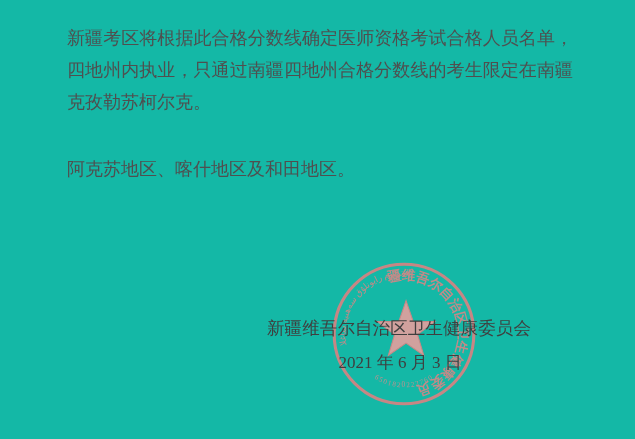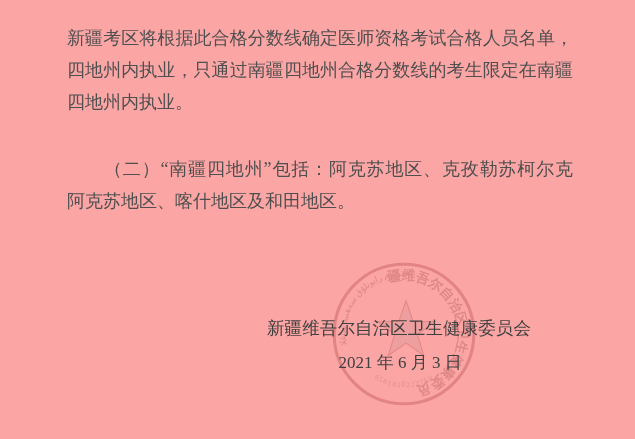--- a/index.html
+++ b/index.html
@@ -8,21 +8,21 @@
     width: 635px;
     height: 439px;
     background: #ffffff;
     overflow: hidden;
     font-family: "Liberation Serif", serif;
   }
   .page {
     position: relative;
     width: 635px;
     height: 439px;
-    background: #fca5a5;
+    background: #14b8a6;
   }
   
   .para {
     position: absolute;
     left: 67px;
     width: 506px;
     color: #4f4f4f;
     font-size: 18px;
     line-height: 32px;
     letter-spacing: 0;
@@ -80,25 +80,24 @@
   }
 </style>
 </head>
 <body>
 
 <div class="page">
 
   <div class="para" id="p1">
     <div class="line fill">新疆考区将根据此合格分数线确定医师资格考试合格人员名单，</div>
     <div class="line fill">四地州内执业，只通过南疆四地州合格分数线的考生限定在南疆</div>
-    <div class="line">四地州内执业。</div>
+    <div class="line">克孜勒苏柯尔克。</div>
   </div>
 
   <div class="para" id="p2">
-    <div class="line fill indent">（二）“南疆四地州”包括：阿克苏地区、克孜勒苏柯尔克</div>
     <div class="line">阿克苏地区、喀什地区及和田地区。</div>
   </div>
 
   <div class="seal">
     <svg width="154" height="154" viewBox="0 0 150 150">
       <defs>
         <path id="arcUyghur" d="M 18.9 84.9 A 57 57 0 0 1 84.9 18.9" fill="none"></path>
         <path id="arcChinese" d="M 61.3 23.8 A 53 53 0 1 1 88.7 126.2" fill="none"></path>
         <path id="arcSerial" d="M 45.2 117.6 A 52 52 0 0 0 104.8 117.6" fill="none"></path>
       </defs>

